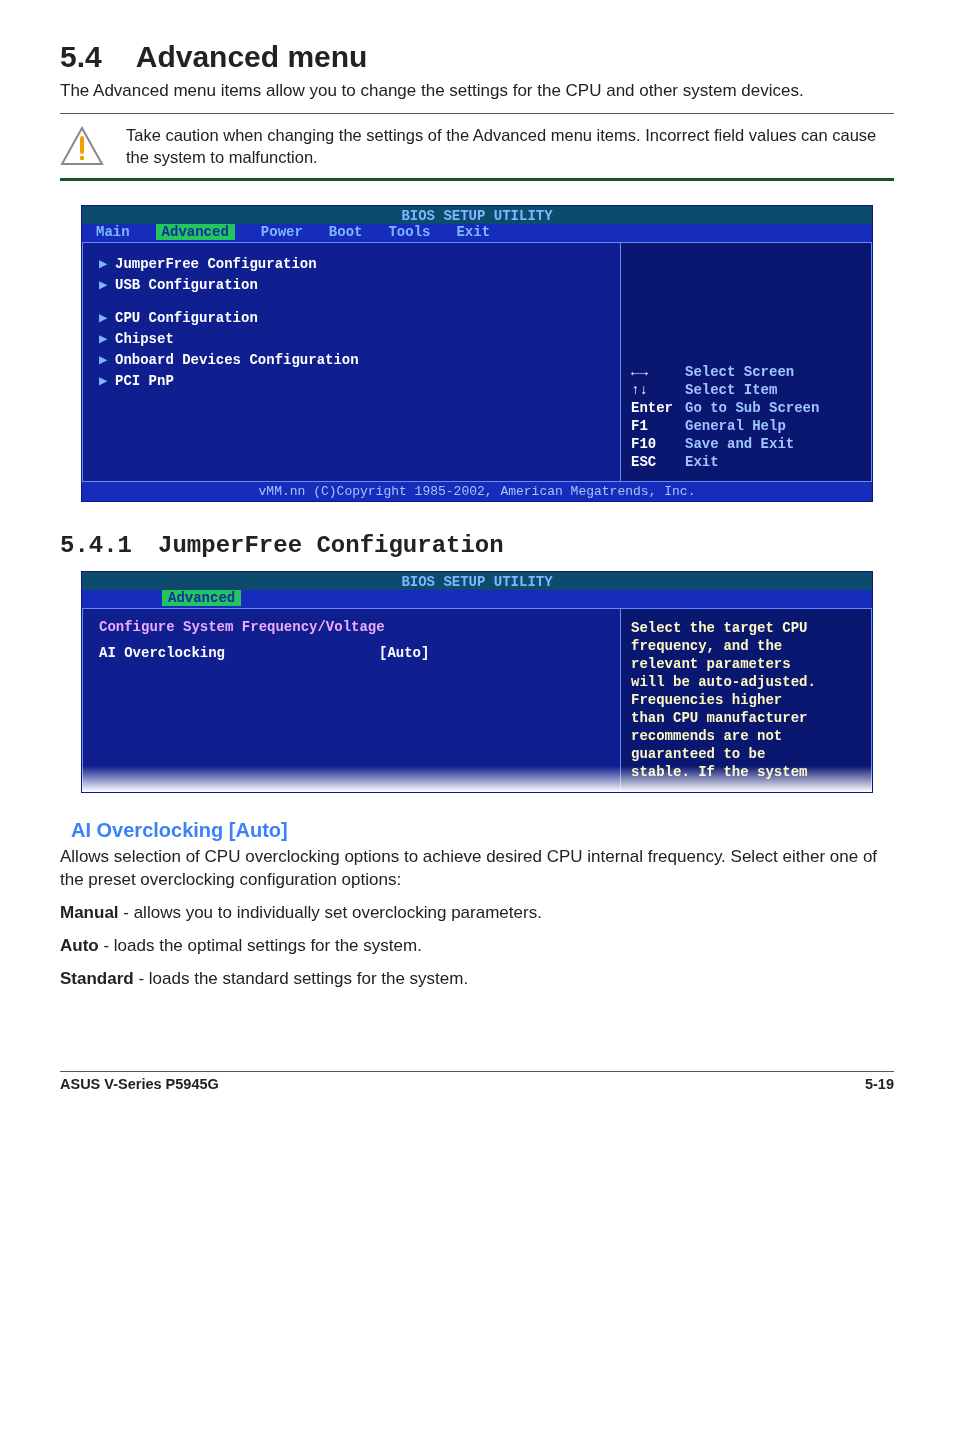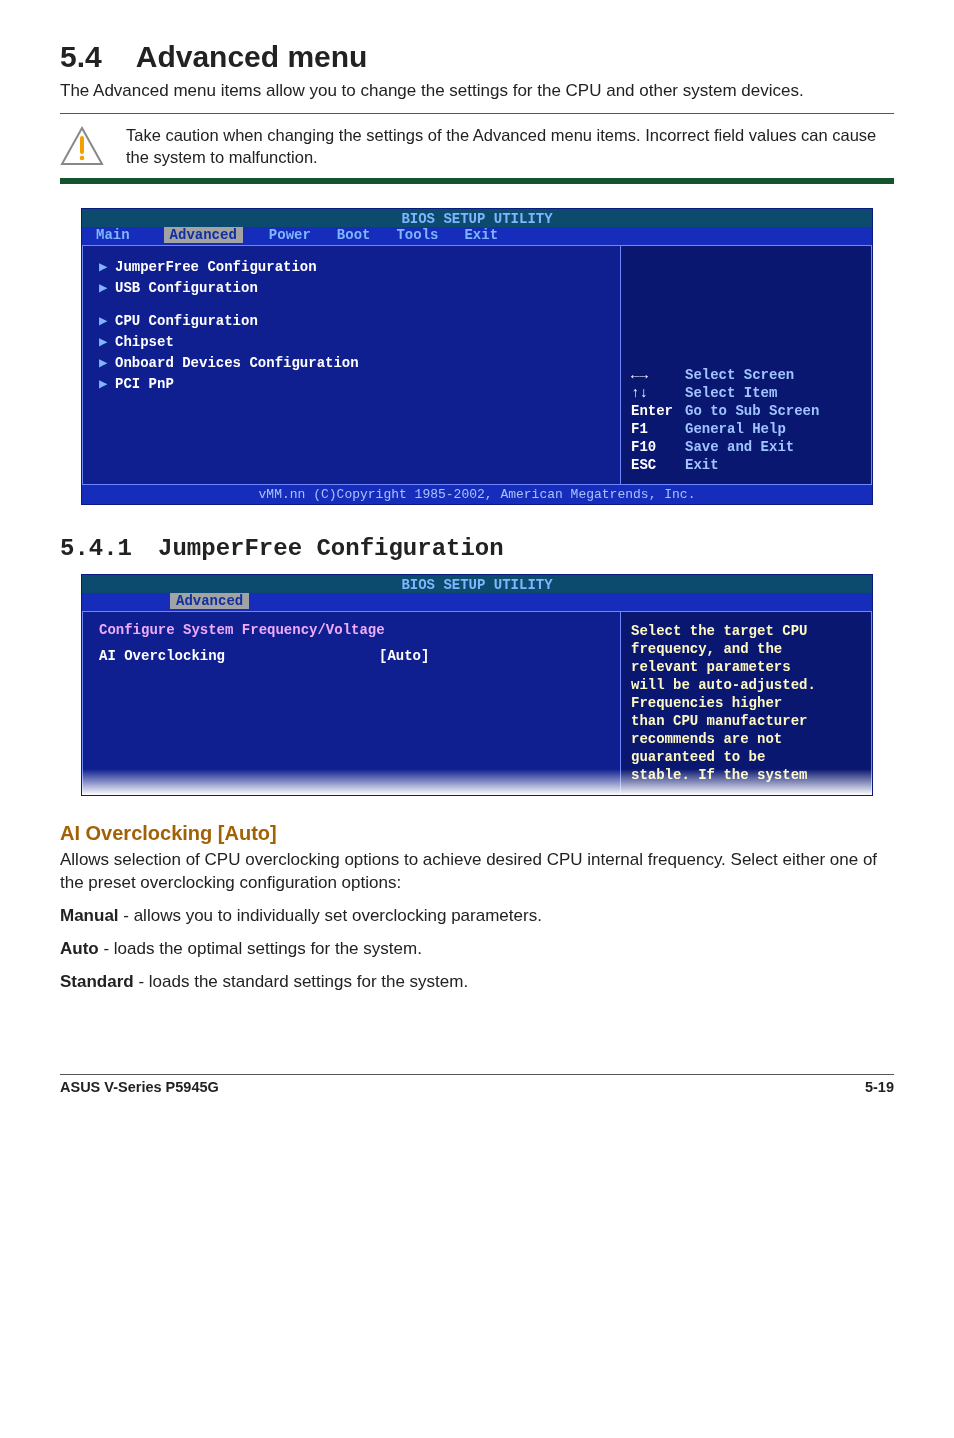--- a/index.html
+++ b/index.html
@@ -17,21 +17,21 @@
     margin: 0 0 6px 0;
   }
   .num-gap { display:inline-block; width:34px; }
   p.body-text {
     font-size: 17px;
     line-height: 1.35;
     margin: 4px 0 10px 0;
   }
   .caution-box {
     border-top: 1px solid #555;
-    border-bottom: 6px solid #14532d;
+    border-bottom: 3px solid #14532d;
     padding: 10px 0;
     display: flex;
     align-items: center;
     gap: 22px;
     margin-bottom: 24px;
   }
   .caution-icon {
     width: 44px; height: 40px;
     flex: 0 0 44px;
   }
@@ -59,24 +59,23 @@
   .bios-tabs {
     display: flex;
     background: #162dbb;
     color: #7fb6ff;
     font-weight: bold;
     padding: 0 14px 2px 14px;
     gap: 26px;
   }
   .bios-tab { }
   .bios-tab.active {
-    background: #a3a3a3;
+    background: #22c55e;
     color: #1030a0;
     padding: 0 6px;
-    margin-left: 8px;
   }
   .bios-body {
     display: flex;
     background: #0f1f8f;
   }
   .bios-left {
     flex: 1;
     background: #0f1f8f;
     border: 1px solid #6d88ff;
     border-right: none;
@@ -137,22 +136,22 @@
   h2.subsection {
     font-size: 24px;
     font-weight: bold;
     margin: 10px 0 12px 0;
     font-family: Liberation Mono, monospace;
   }
   .subnum-gap { display:inline-block; width:26px; }
   h3.blue-head {
     font-size: 20px;
     font-weight: bold;
-    color: #a16207;
-    margin: 6px 0 4px 0;
+    color: #3b82f6;
+    margin: 6px 0 4px 11px;
   }
   .footer-bar {
     border-top: 1px solid #555;
     margin-top: 80px;
     padding-top: 4px;
     display: flex;
     justify-content: space-between;
     font-weight: bold;
     font-size: 14.5px;
   }

